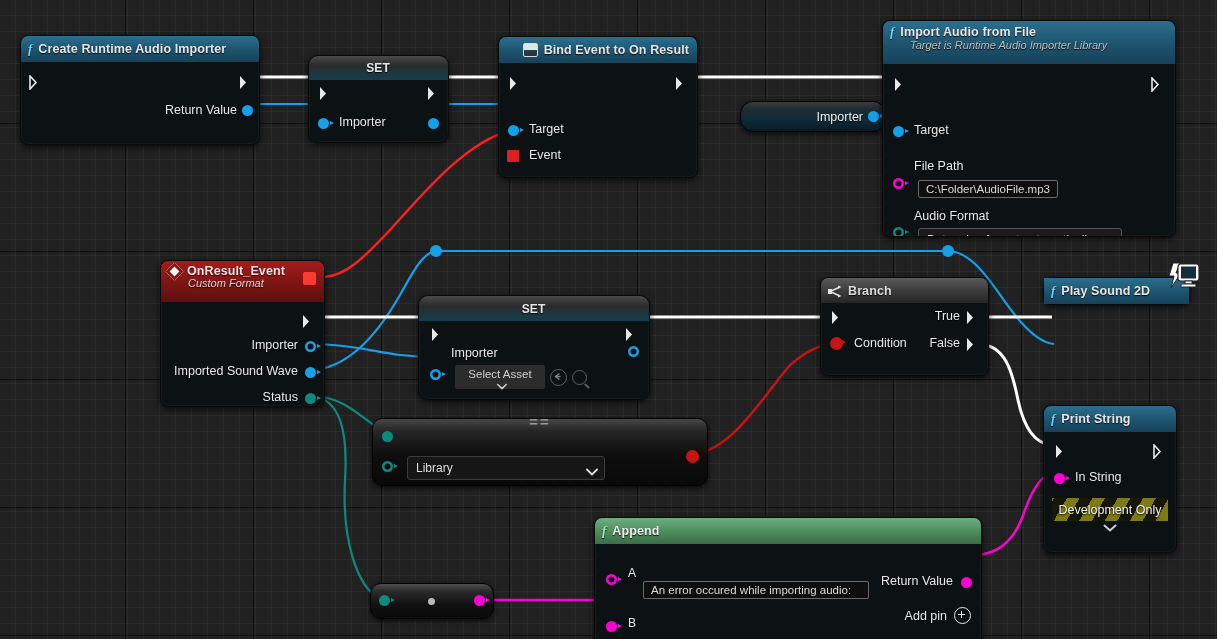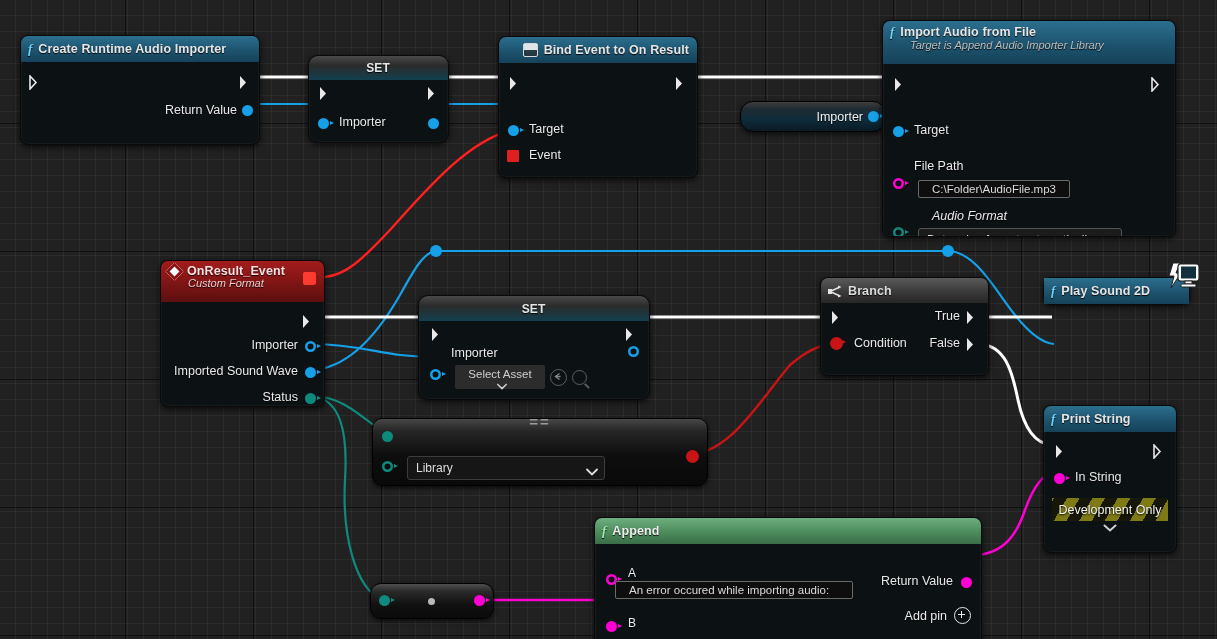--- a/index.html
+++ b/index.html
@@ -50,21 +50,21 @@
   .pin{position:absolute;width:11px;height:11px;border-radius:50%;}
   .pin.hollow{background:transparent;box-shadow:inset 0 0 0 2.5px currentColor;}
   .pin.solid{background:currentColor;}
   .pin::after{content:"";position:absolute;left:12px;top:3px;width:0;height:0;
               border-left:4px solid currentColor;border-top:2.5px solid transparent;
               border-bottom:2.5px solid transparent;}
   .pin.noarrow::after{display:none;}
   .exec{position:absolute;width:11px;height:14px;}
   .exec svg{display:block;}
   .valbox{display:inline-block;background:#0e0e0e;border:1px solid #6a6a6a;border-radius:2px;
-          color:#dadada;font-size:11.5px;padding:2px 13px;white-space:nowrap;}
+          color:#dadada;font-size:11.5px;padding:2px 7px;white-space:nowrap;}
   .combo{display:flex;align-items:center;justify-content:space-between;
          background:#1b1b1b;border:1px solid #555;border-radius:3px;
          color:#dcdcdc;font-size:12px;padding:4px 8px;min-width:180px;}
   .combo .cv{white-space:nowrap;}
   .chev{width:10px;height:6px;position:relative;margin-left:10px;}
   .assetbox{display:flex;align-items:center;gap:5px;}
   .assetsel{display:flex;align-items:center;justify-content:space-between;background:#2c2c2c;
             border-radius:2px;color:#cfcfcf;font-size:11.5px;padding:3px 6px;min-width:78px;}
   .circicon{width:15px;height:15px;border-radius:50%;border:1.5px solid #6d6d6d;
             position:relative;opacity:.85;}
@@ -215,42 +215,42 @@
     <span class="vl">Importer</span>
     <span class="pin solid" style="color:#15a0e8;right:6px;top:9px;"></span>
   </div>
 
   <div class="node" style="left:882px;top:20px;width:292px;">
     <div class="hdr hdr-fn two">
       <div class="hdr-row">
         <span class="fnicon">f</span>
         <span class="title">Import Audio from File</span>
       </div>
-      <span class="sub">Target is Append Audio Importer Library</span>
+      <span class="sub">Target is Runtime Audio Importer Library</span>
     </div>
     <div class="body" style="height:158px;">
       <div class="exec" style="left:11px;top:13px;">
         <svg width="12" height="15" viewBox="0 0 12 15">
             <path d="M1,1 L7,7.5 L1,14 Z" fill="#e8e8e8"></path>
           </svg>
       </div>
       <div class="exec" style="left:268px;top:13px;">
         <svg width="12" height="15" viewBox="0 0 12 15">
             <path d="M1,1 L7,7.5 L1,14 Z" fill="none" stroke="#e8e8e8" stroke-width="1.6"></path>
           </svg>
       </div>
       <span class="pin solid" style="color:#15a0e8;left:10px;top:62px;"></span>
       <span class="lbl" style="position:absolute;left:31px;top:59px;">Target</span>
 
       <span class="pin hollow" style="color:#ff00d4;left:10px;top:114px;"></span>
       <span class="lbl" style="position:absolute;left:31px;top:95px;">File Path</span>
       <span class="valbox" style="position:absolute;left:35px;top:116px;">C:\Folder\AudioFile.mp3</span>
 
       <span class="pin hollow" style="color:#0e8a7d;left:10px;top:163px;"></span>
-      <span class="lbl" style="position:absolute;left:49px;top:145px;font-style:italic;">Audio Format</span>
+      <span class="lbl" style="position:absolute;left:31px;top:145px;">Audio Format</span>
       <div class="combo" style="position:absolute;left:35px;top:164px;width:186px;">
         <span class="cv">Determine format automatically</span>
 
       </div>
     </div>
   </div>
 
   <div class="node" style="left:160px;top:260px;width:163px;">
     <div class="hdr hdr-event two" style="height:36px;">
       <div class="hdr-row">
@@ -418,21 +418,21 @@
   </div>
 
   <div class="node" style="left:594px;top:517px;width:386px;">
     <div class="hdr hdr-append">
       <span class="fnicon green">f</span>
       <span class="title" style="color:#efefef;">Append</span>
     </div>
     <div class="body" style="height:95px;">
       <span class="pin hollow" style="color:#ff00d4;left:11px;top:30px;"></span>
       <span class="lbl sm" style="position:absolute;left:33px;top:22px;">A</span>
-      <span class="valbox" style="position:absolute;left:20px;top:37px;width:210px;">An error occured while importing audio: </span>
+      <span class="valbox" style="position:absolute;left:48px;top:37px;width:210px;">An error occured while importing audio: </span>
       <span class="pin solid" style="color:#ff00d4;left:11px;top:77px;"></span>
       <span class="lbl sm" style="position:absolute;left:33px;top:72px;">B</span>
 
       <span class="lbl" style="position:absolute;right:28px;top:30px;">Return Value</span>
       <span class="pin solid noarrow" style="color:#ff00d4;right:9px;top:33px;"></span>
 
       <div class="addpin" style="position:absolute;right:10px;top:63px;">
         <span class="lbl">Add pin</span>
         <span class="plusc"></span>
       </div>

